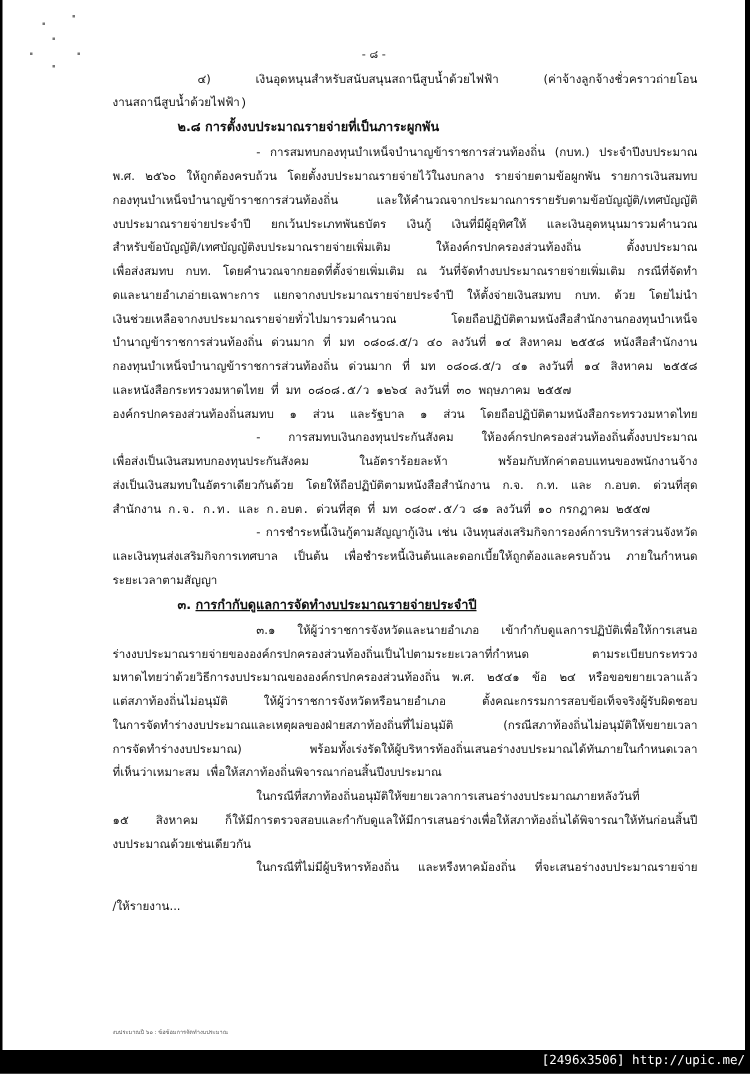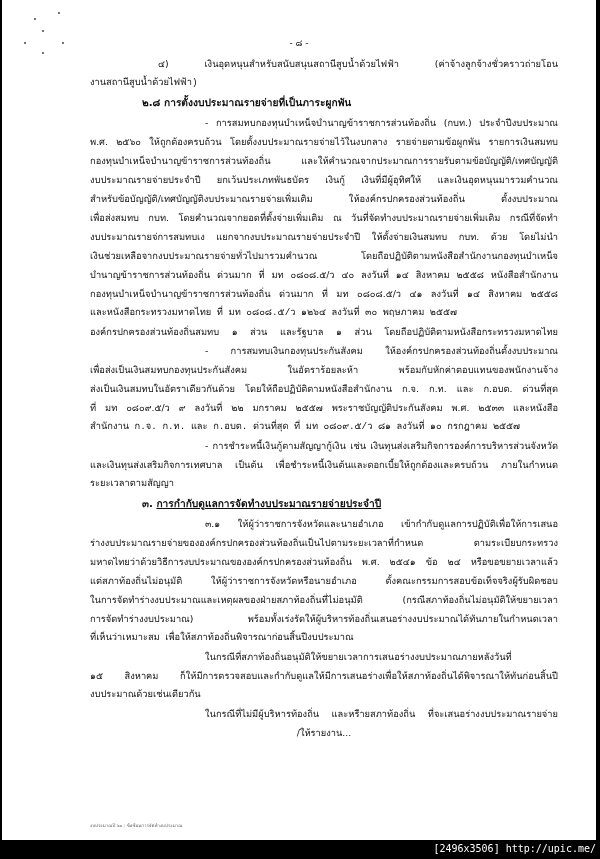--- a/index.html
+++ b/index.html
@@ -22,21 +22,21 @@
     }
     .line.last { text-align-last: left; font-family: Liberation Mono, monospace; }
     .indent1 { padding-left: 115px; }
     .indent2 { padding-left: 68px; }
     .heading {
       font-size: 10.2px; font-weight: bold; line-height: 21px; height: 21px;
       white-space: nowrap; padding-left: 52px; text-align-last: left;
     }
     .heading.underline span { text-decoration: underline; }
     .next-ref {
-      text-align: center; font-size: 9.3px; line-height: 19px; 
+      text-align: left; font-size: 9.3px; line-height: 19px; margin-top: 12px;
     }
     .footer-note {
       position: absolute; left: 88px; top: 822px; font-size: 4.5px; color: #555;
       white-space: nowrap;
     }
     .specks span { position: absolute; width: 2px; height: 2px; background: #777; }
     .watermark {
       position: absolute; right: 4px; bottom: 2px; color: #fff;
       font-family: "DejaVu Sans Mono", monospace; font-size: 10px; line-height: 16px;
     }
@@ -60,34 +60,33 @@
         <div class="line last">งานสถานีสูบน้ำด้วยไฟฟ้า)</div>
       </div>
       <div class="heading"><span>๒.๘ การตั้งงบประมาณรายจ่ายที่เป็นภาระผูกพัน</span></div>
       <div>
         <div class="line indent1">- การสมทบกองทุนบำเหน็จบำนาญข้าราชการส่วนท้องถิ่น (กบท.) ประจำปีงบประมาณ</div>
         <div class="line">พ.ศ. ๒๕๖๐ ให้ถูกต้องครบถ้วน โดยตั้งงบประมาณรายจ่ายไว้ในงบกลาง รายจ่ายตามข้อผูกพัน รายการเงินสมทบ</div>
         <div class="line">กองทุนบำเหน็จบำนาญข้าราชการส่วนท้องถิ่น และให้คำนวณจากประมาณการรายรับตามข้อบัญญัติ/เทศบัญญัติ</div>
         <div class="line">งบประมาณรายจ่ายประจำปี ยกเว้นประเภทพันธบัตร เงินกู้ เงินที่มีผู้อุทิศให้ และเงินอุดหนุนมารวมคำนวณ</div>
         <div class="line">สำหรับข้อบัญญัติ/เทศบัญญัติงบประมาณรายจ่ายเพิ่มเติม ให้องค์กรปกครองส่วนท้องถิ่น ตั้งงบประมาณ</div>
         <div class="line">เพื่อส่งสมทบ กบท. โดยคำนวณจากยอดที่ตั้งจ่ายเพิ่มเติม ณ วันที่จัดทำงบประมาณรายจ่ายเพิ่มเติม กรณีที่จัดทำ</div>
-        <div class="line">งบประมาณรายจ่การสมทบเง แยกจากงบประมาณรายจ่ายประจำปี ให้ตั้งจ่ายเงินสมทบ กบท. ด้วย โดยไม่นำ</div>
+        <div class="line">ดและนายอำเภอ่ายเฉพาะการ แยกจากงบประมาณรายจ่ายประจำปี ให้ตั้งจ่ายเงินสมทบ กบท. ด้วย โดยไม่นำ</div>
         <div class="line">เงินช่วยเหลือจากงบประมาณรายจ่ายทั่วไปมารวมคำนวณ โดยถือปฏิบัติตามหนังสือสำนักงานกองทุนบำเหน็จ</div>
         <div class="line">บำนาญข้าราชการส่วนท้องถิ่น ด่วนมาก ที่ มท ๐๘๐๘.๕/ว ๔๐ ลงวันที่ ๑๔ สิงหาคม ๒๕๕๘ หนังสือสำนักงาน</div>
         <div class="line">กองทุนบำเหน็จบำนาญข้าราชการส่วนท้องถิ่น ด่วนมาก ที่ มท ๐๘๐๘.๕/ว ๔๑ ลงวันที่ ๑๔ สิงหาคม ๒๕๕๘</div>
         <div class="line last">และหนังสือกระทรวงมหาดไทย ที่ มท ๐๘๐๘.๕/ว ๑๒๖๔ ลงวันที่ ๓๐ พฤษภาคม ๒๕๕๗</div>
       </div>
       <div>
         <div class="line">องค์กรปกครองส่วนท้องถิ่นสมทบ ๑ ส่วน และรัฐบาล ๑ ส่วน โดยถือปฏิบัติตามหนังสือกระทรวงมหาดไทย</div>
       </div>
       <div>
         <div class="line indent1">- การสมทบเงินกองทุนประกันสังคม ให้องค์กรปกครองส่วนท้องถิ่นตั้งงบประมาณ</div>
         <div class="line">เพื่อส่งเป็นเงินสมทบกองทุนประกันสังคม ในอัตราร้อยละห้า พร้อมกับหักค่าตอบแทนของพนักงานจ้าง</div>
         <div class="line">ส่งเป็นเงินสมทบในอัตราเดียวกันด้วย โดยให้ถือปฏิบัติตามหนังสือสำนักงาน ก.จ. ก.ท. และ ก.อบต. ด่วนที่สุด</div>
-        <div class="line">ที่ มท ๐๘๐๙.๕/ว ๙ ลงวันที่ ๒๒ มกราคม ๒๕๕๗ พระราชบัญญัติประกันสังคม พ.ศ. ๒๕๓๓  และหนังสือ</div>
         <div class="line last">สำนักงาน ก.จ. ก.ท. และ ก.อบต. ด่วนที่สุด ที่ มท ๐๘๐๙.๕/ว ๘๑ ลงวันที่ ๑๐ กรกฎาคม ๒๕๕๗</div>
       </div>
       <div>
         <div class="line indent1">- การชำระหนี้เงินกู้ตามสัญญากู้เงิน เช่น เงินทุนส่งเสริมกิจการองค์การบริหารส่วนจังหวัด</div>
         <div class="line">และเงินทุนส่งเสริมกิจการเทศบาล เป็นต้น เพื่อชำระหนี้เงินต้นและดอกเบี้ยให้ถูกต้องและครบถ้วน ภายในกำหนด</div>
         <div class="line last">ระยะเวลาตามสัญญา</div>
       </div>
       <div class="heading underline"><b>๓. </b><span>การกำกับดูแลการจัดทำงบประมาณรายจ่ายประจำปี</span></div>
       <div>
         <div class="line indent1">๓.๑ ให้ผู้ว่าราชการจังหวัดและนายอำเภอ เข้ากำกับดูแลการปฏิบัติเพื่อให้การเสนอ</div>
@@ -97,20 +96,20 @@
         <div class="line">ในการจัดทำร่างงบประมาณและเหตุผลของฝ่ายสภาท้องถิ่นที่ไม่อนุมัติ (กรณีสภาท้องถิ่นไม่อนุมัติให้ขยายเวลา</div>
         <div class="line">การจัดทำร่างงบประมาณ)  พร้อมทั้งเร่งรัดให้ผู้บริหารท้องถิ่นเสนอร่างงบประมาณได้ทันภายในกำหนดเวลา</div>
         <div class="line last">ที่เห็นว่าเหมาะสม เพื่อให้สภาท้องถิ่นพิจารณาก่อนสิ้นปีงบประมาณ</div>
       </div>
       <div>
         <div class="line indent1">ในกรณีที่สภาท้องถิ่นอนุมัติให้ขยายเวลาการเสนอร่างงบประมาณภายหลังวันที่</div>
         <div class="line">๑๕ สิงหาคม ก็ให้มีการตรวจสอบและกำกับดูแลให้มีการเสนอร่างเพื่อให้สภาท้องถิ่นได้พิจารณาให้ทันก่อนสิ้นปี</div>
         <div class="line last">งบประมาณด้วยเช่นเดียวกัน</div>
       </div>
       <div>
-        <div class="line indent1">ในกรณีที่ไม่มีผู้บริหารท้องถิ่น และหรืายสภาท้องถิ่น ที่จะเสนอร่างงบประมาณรายจ่าย</div>
+        <div class="line indent1">ในกรณีที่ไม่มีผู้บริหารท้องถิ่น และหรืงหาคม้องถิ่น ที่จะเสนอร่างงบประมาณรายจ่าย</div>
       </div>
       <div class="next-ref">/ให้รายงาน...</div>
     </div>
   <div class="footer-note">งบประมาณปี ๖๐ : ข้อซ้อมการจัดทำงบประมาณ</div>
 </div>
 
 <div class="watermark">[2496x3506] http://upic.me/</div>
 
 </body></html>

